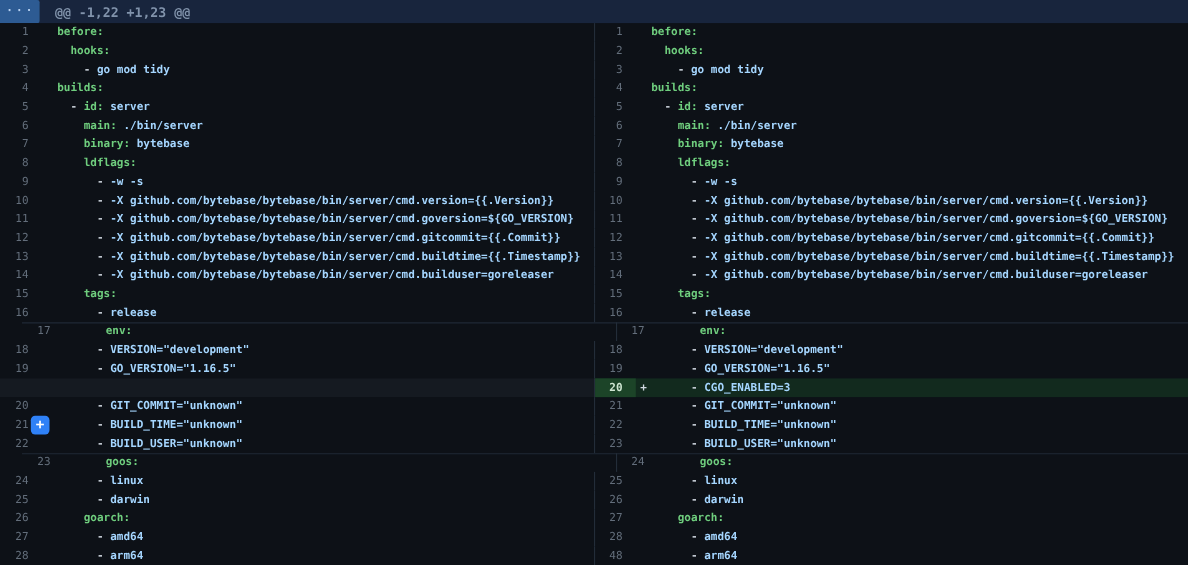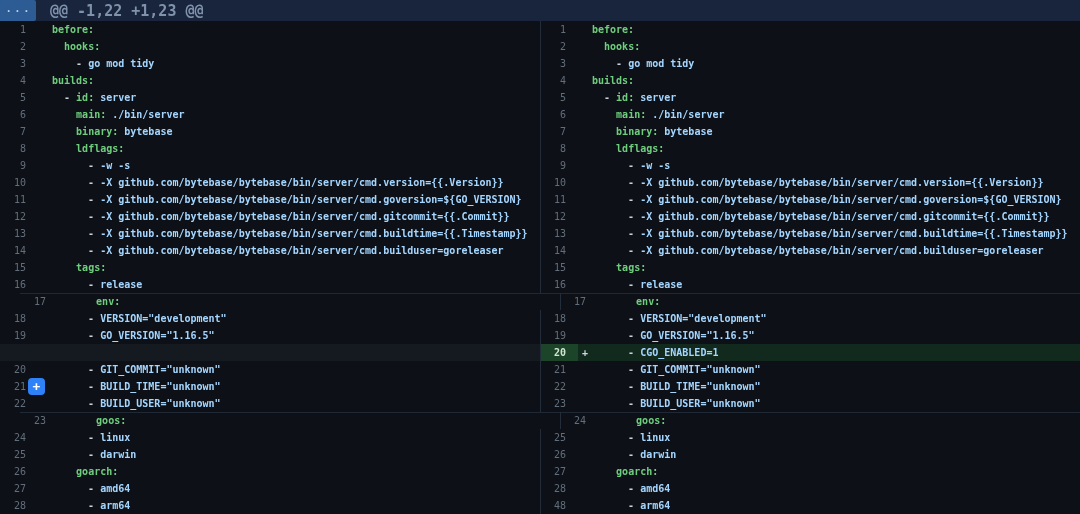--- a/index.html
+++ b/index.html
@@ -15,21 +15,21 @@
     height:21px; flex:0 0 21px; display:flex; align-items:center;
     background:#18253d;
   }
   .expand-btn {
     width:36px; height:21px; flex:0 0 36px;
     background:#2d5b93; border:none; border-radius:0 2px 2px 0;
     color:#b9d3f3; font-size:13px; line-height:19px; text-align:center;
     cursor:pointer; font-family:inherit; letter-spacing:1px;
   }
   .hunk-label {
-    margin-left:14px; color:#8193ab; font-size:15px; font-weight:600;
+    margin-left:14px; color:#8193ab; font-size:12px; font-weight:600;
     white-space:pre;
   }
 
   
   .rows { flex:1 1 auto; }
   .row { display:flex; height:17px; line-height:17px; }
   .row.sep { box-shadow: inset 0 1px 0 #1f2936; margin-left: 20px; }
   .side {
     width:540px; flex:0 0 540px; display:flex; position:relative;
   }
@@ -301,21 +301,21 @@
           <span class="lnum">19</span>
           <span class="marker"></span>
           <span class="code"><span class="seg-p">      - </span><span class="seg-s">GO_VERSION="1.16.5"</span></span>
         </div>
       </div>
       <div class="row">
         <div class="side left-side empty"></div>
         <div class="side right-side add">
           <span class="lnum">20</span>
           <span class="marker">+</span>
-          <span class="code"><span class="seg-p">      - </span><span class="seg-s">CGO_ENABLED=1</span></span>
+          <span class="code"><span class="seg-p">      - </span><span class="seg-s">CGO_ENABLED=3</span></span>
         </div>
       </div>
       <div class="row">
         <div class="side left-side">
           <span class="lnum">20</span>
           <span class="marker"></span>
           <span class="code"><span class="seg-p">      - </span><span class="seg-s">GIT_COMMIT="unknown"</span></span>
         </div>
         <div class="side right-side">
           <span class="lnum">21</span>

